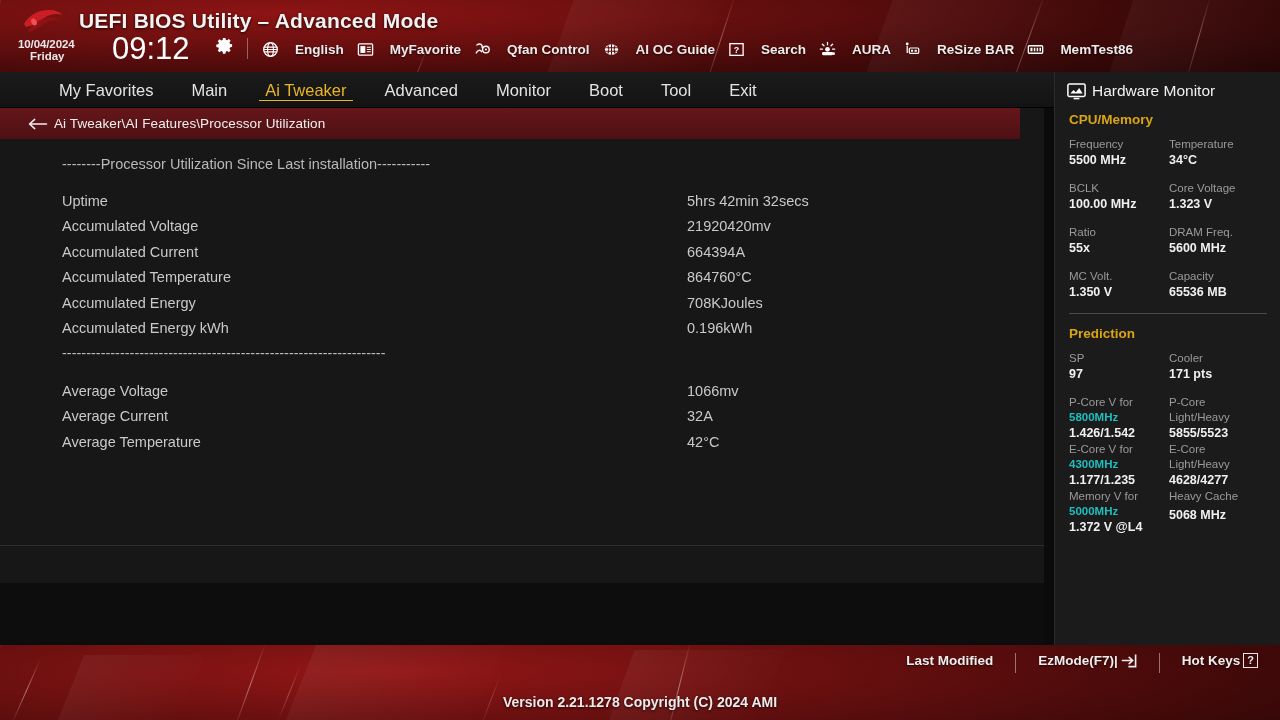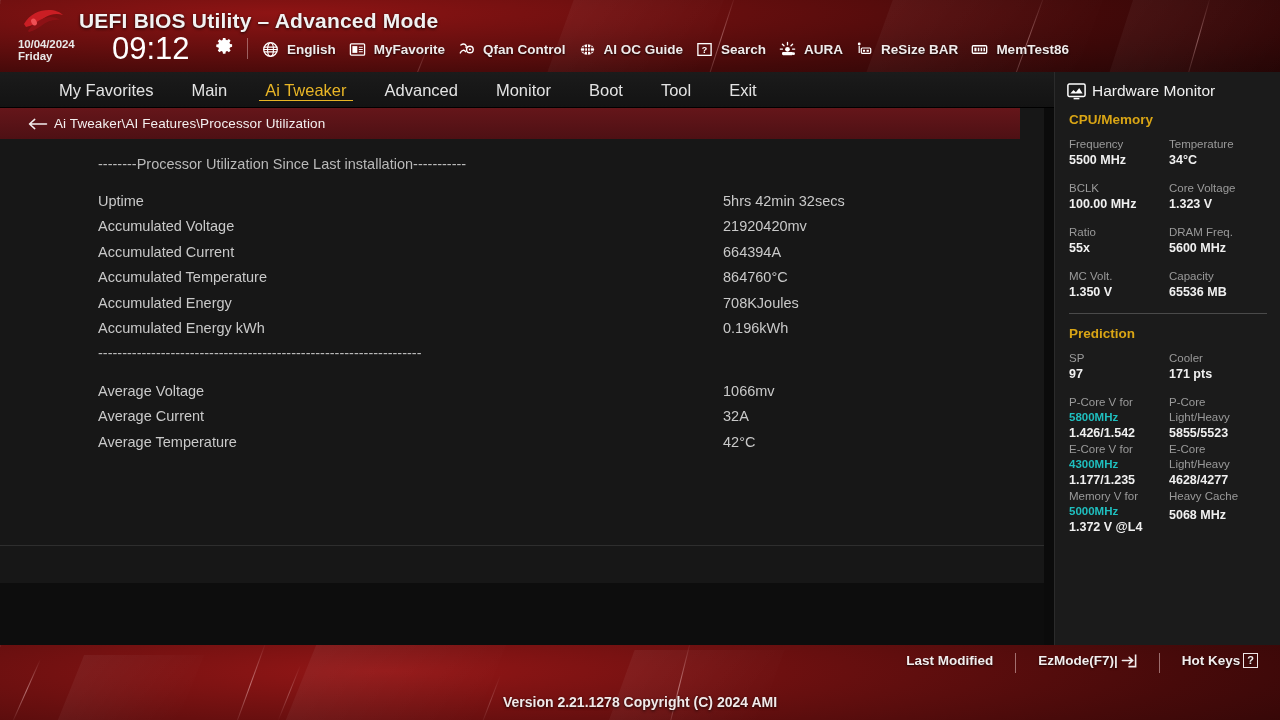--- a/index.html
+++ b/index.html
@@ -32,30 +32,30 @@
 
   #rog-logo { position:absolute; left:22px; top:8px; width:44px; height:28px; }
   #title-text {
     position:absolute; left:79px; top:9px;
     font-size:21px; font-weight:bold; color:#f2f2f2; letter-spacing:0.2px;
     text-shadow:0 1px 3px rgba(0,0,0,0.8);
   }
 
   #datetime { position:absolute; left:18px; top:38px; width:96px; }
   #datetime .d { font-size:11.5px; font-weight:bold; color:#e8e8e8; line-height:12px; letter-spacing:-0.1px;}
-  #datetime .w { font-size:11.5px; font-weight:bold; color:#e8e8e8; line-height:12px; }
+  #datetime .w { font-size:11.5px; font-weight:bold; color:#e8e8e8; line-height:12px;margin-left:12px; }
   #clock {
     position:absolute; left:112px; top:33px;
     font-size:31px; font-weight:normal; color:#fff; letter-spacing:0px; line-height:31px;
   }
   #gear-btn { position:absolute; left:215px; top:36px; width:19px; height:19px; cursor:pointer; }
   #hdr-sep { position:absolute; left:247px; top:38px; width:1px; height:21px; background:rgba(230,200,200,0.45); }
 
   #toolbar { position:absolute; left:262px; top:38px; height:22px; display:flex; align-items:center; gap:13px; }
-  .tb-item { display:flex; align-items:center; gap:8px; cursor:pointer; height:22px; }
+  .tb-item { display:flex; align-items:center; gap:16px; cursor:pointer; height:22px; }
   .tb-item .lbl { font-size:13.5px; font-weight:bold; color:#f0eaea; white-space:nowrap; text-shadow:0 1px 2px rgba(0,0,0,0.75); }
   .tb-ico { width:17px; height:17px; flex:none; display:block; }
 
   
   #tabbar {
     position:absolute; left:0; top:72px; width:1280px; height:36px;
     background:linear-gradient(to bottom,#1b1b1b,#131313);
     border-bottom:1px solid #000;
     padding-left:24px;
   }
@@ -75,21 +75,21 @@
     background:#171717;
   }
   #breadcrumb {
     position:absolute; left:0; top:0; width:1020px; height:31px;
     background:linear-gradient(to bottom,#65161a,#4e1014);
     display:flex; align-items:center;
   }
   #bc-back { width:26px; margin-left:28px; display:flex; align-items:center; cursor:pointer; }
   #bc-text { font-size:13.5px; color:#f3efef; font-weight:normal; letter-spacing:0.1px; }
 
-  #rows { position:absolute; left:0; top:31px; width:1044px;padding-left:36px; }
+  #rows { position:absolute; left:0; top:31px; width:1044px; }
   .row { position:relative; height:25.4px; display:flex; align-items:center; }
   .row .k {
     position:absolute; left:62px; font-size:14.5px; color:#c9c9c9; white-space:nowrap;
   }
   .row .v {
     position:absolute; left:687px; font-size:14.5px; color:#c9c9c9; white-space:nowrap;
   }
   .row.dashes .k { color:#b9b9b9; letter-spacing:0px; }
   .row.gap { height:12px; }
 

